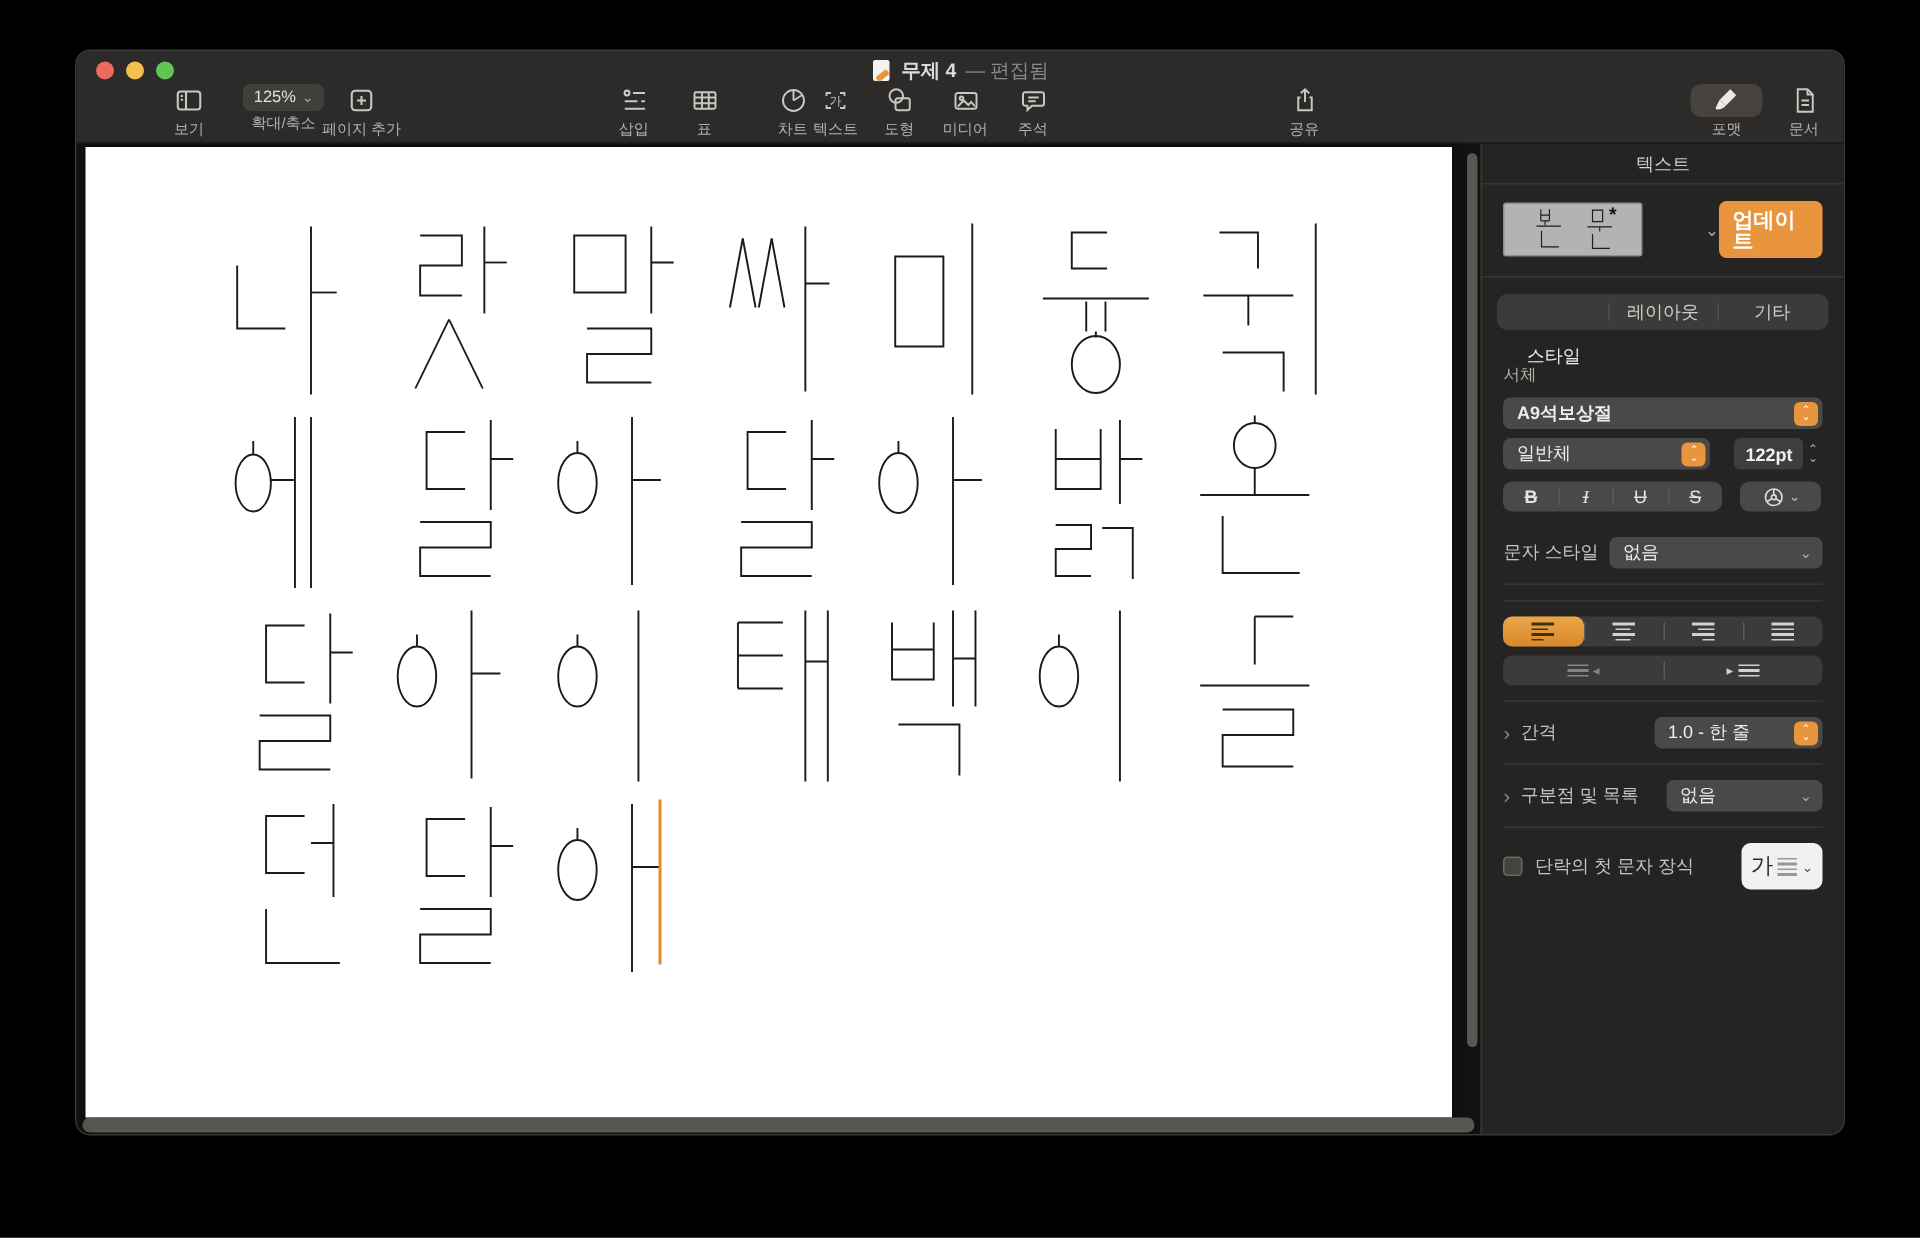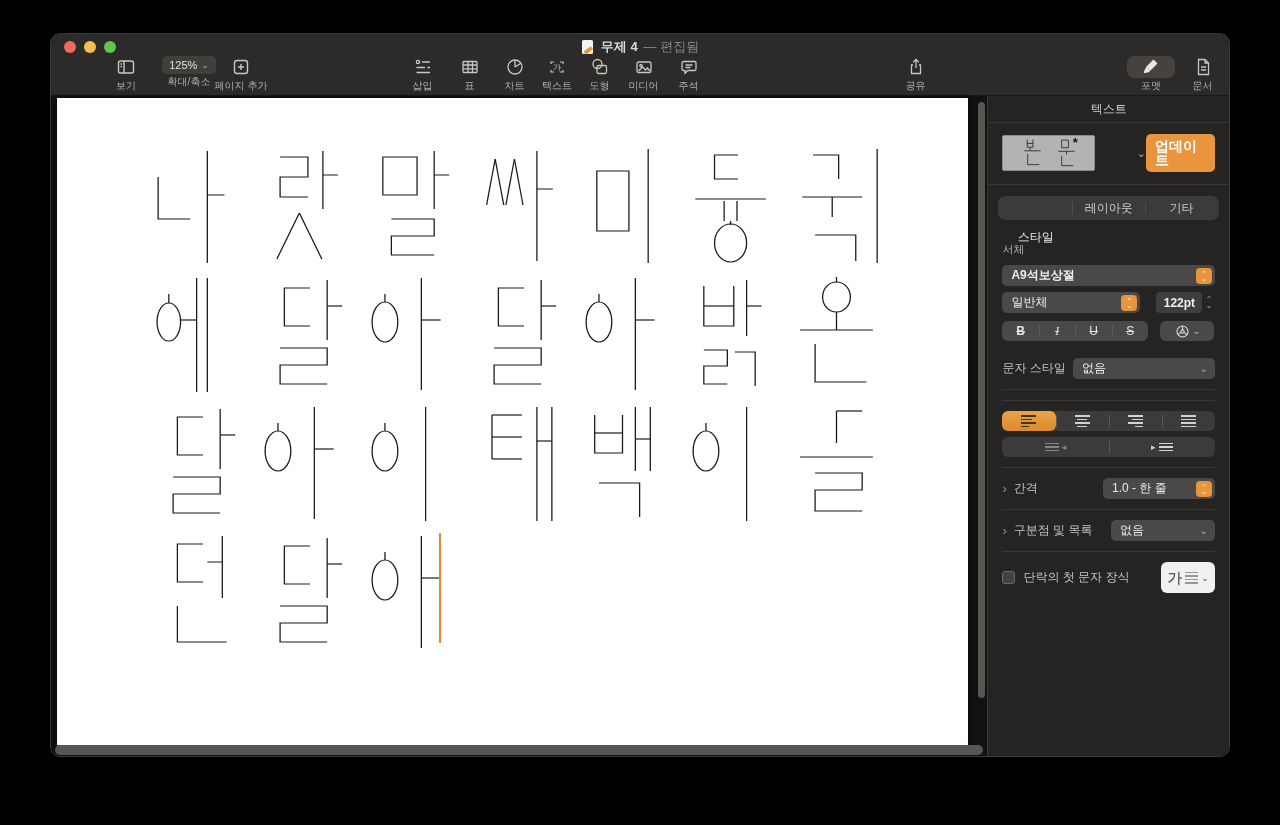--- a/index.html
+++ b/index.html
@@ -162,21 +162,21 @@
           <svg width="20" height="20" viewBox="0 0 20 20" fill="none" stroke="currentColor" stroke-width="1.3">
             <rect x="3" y="4.5" width="14" height="11" rx="1"></rect>
             <line x1="3" y1="8" x2="17" y2="8"></line>
               <line x1="3" y1="11.8" x2="17" y2="11.8"></line>
             <line x1="8" y1="4.5" x2="8" y2="15.5"></line>
               <line x1="12.5" y1="4.5" x2="12.5" y2="15.5"></line>
           </svg>
         </div>
         <div class="tb-label">표</div>
       </div>
-      <div class="tb-item" style="left:441px;width:45px;">
+      <div class="tb-item" style="left:455px;width:45px;">
         <div class="tb-icon">
           <svg width="20" height="20" viewBox="0 0 20 20" fill="none" stroke="currentColor" stroke-width="1.3">
             <circle cx="10" cy="10" r="7"></circle>
               <line x1="10" y1="10" x2="10" y2="3"></line>
               <line x1="10" y1="10" x2="15.5" y2="6.5"></line>
           </svg>
         </div>
         <div class="tb-label">차트</div>
       </div>
       <div class="tb-item" style="left:481px;width:50px;">
@@ -211,21 +211,21 @@
         <div class="tb-icon">
           <svg width="20" height="20" viewBox="0 0 20 20" fill="none" stroke="currentColor" stroke-width="1.3">
             <path d="M4.5,4.5 h11 a1.5,1.5 0 0 1 1.5,1.5 v6 a1.5,1.5 0 0 1 -1.5,1.5 h-6.5 l-3,2.8 v-2.8 h-1.5 a1.5,1.5 0 0 1 -1.5,-1.5 v-6 a1.5,1.5 0 0 1 1.5,-1.5 z"></path>
             <line x1="6.5" y1="8" x2="13.5" y2="8"></line>
               <line x1="6.5" y1="10.5" x2="11.5" y2="10.5"></line>
           </svg>
         </div>
         <div class="tb-label">주석</div>
       </div>
 
-      <div class="tb-item" style="left:842px;width:45px;">
+      <div class="tb-item" style="left:796px;width:45px;">
         <div class="tb-icon">
           <svg width="20" height="20" viewBox="0 0 20 20" fill="none" stroke="currentColor" stroke-width="1.3">
             <path d="M7,8 H5.5 v8.5 h9 V8 H13"></path>
               <line x1="10" y1="2.5" x2="10" y2="11"></line>
             <path d="M7.2,5.2 L10,2.5 l2.8,2.7"></path>
           </svg>
         </div>
         <div class="tb-label">공유</div>
       </div>
       <div class="tb-item" style="left:1074px;width:52px;">

